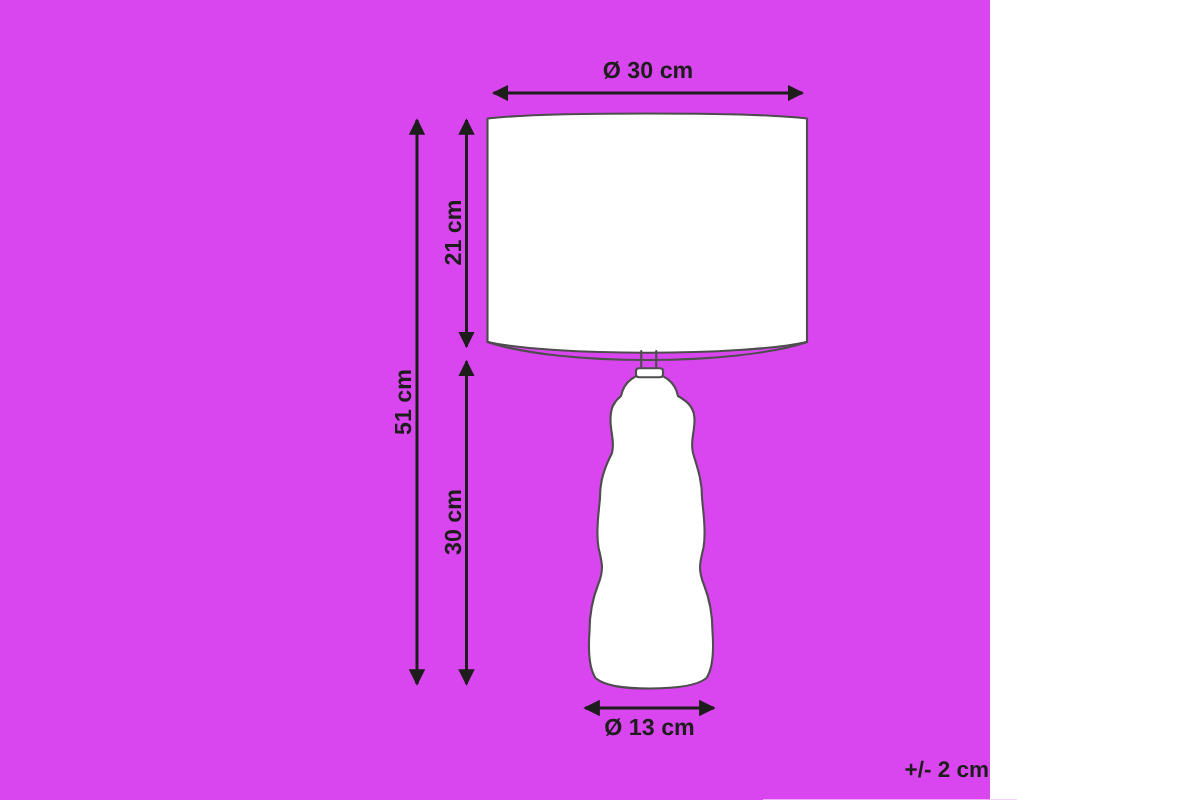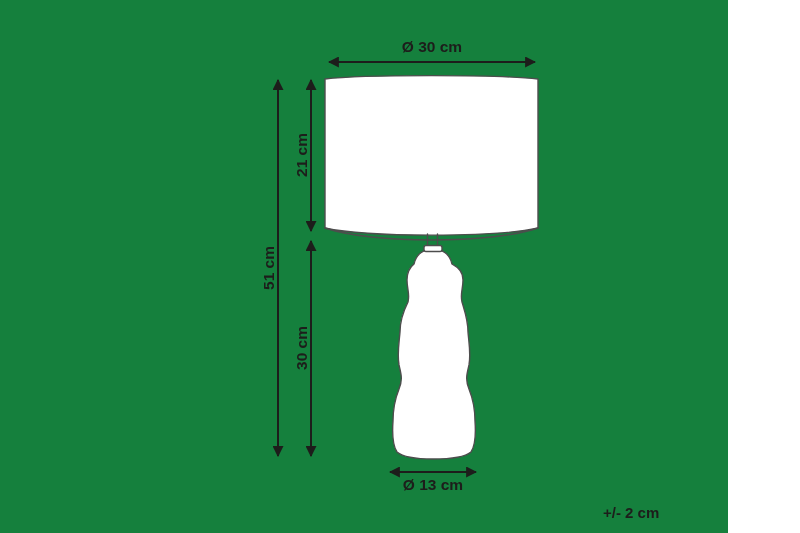--- a/index.html
+++ b/index.html
@@ -3,23 +3,23 @@
 <meta charset="utf-8">
 <style>
   html, body {
     margin: 0;
     padding: 0;
     background: #ffffff;
     font-family: "Liberation Sans", sans-serif;
   }
   .canvas {
     position: relative;
-    width: 728px;
+    width: 660px;
     height: 533px;
-    background: #15803d;
+    background: #d946ef;
     overflow: hidden;
   }
   .canvas svg {
     position: absolute;
     top: 0;
     left: 0;
     display: block;
   }
   .lamp-line {
     fill: #ffffff;

